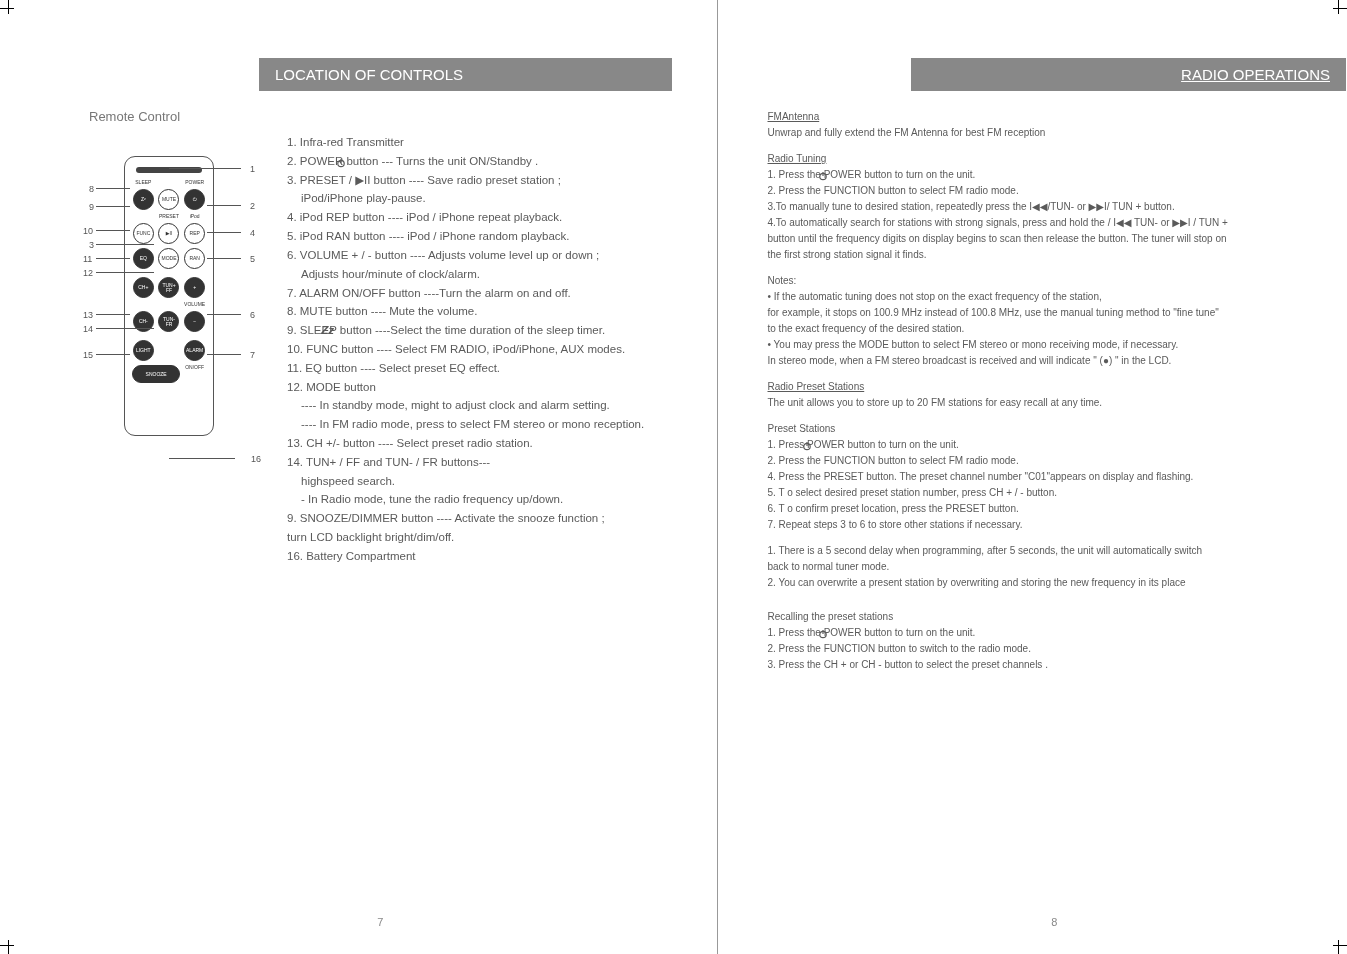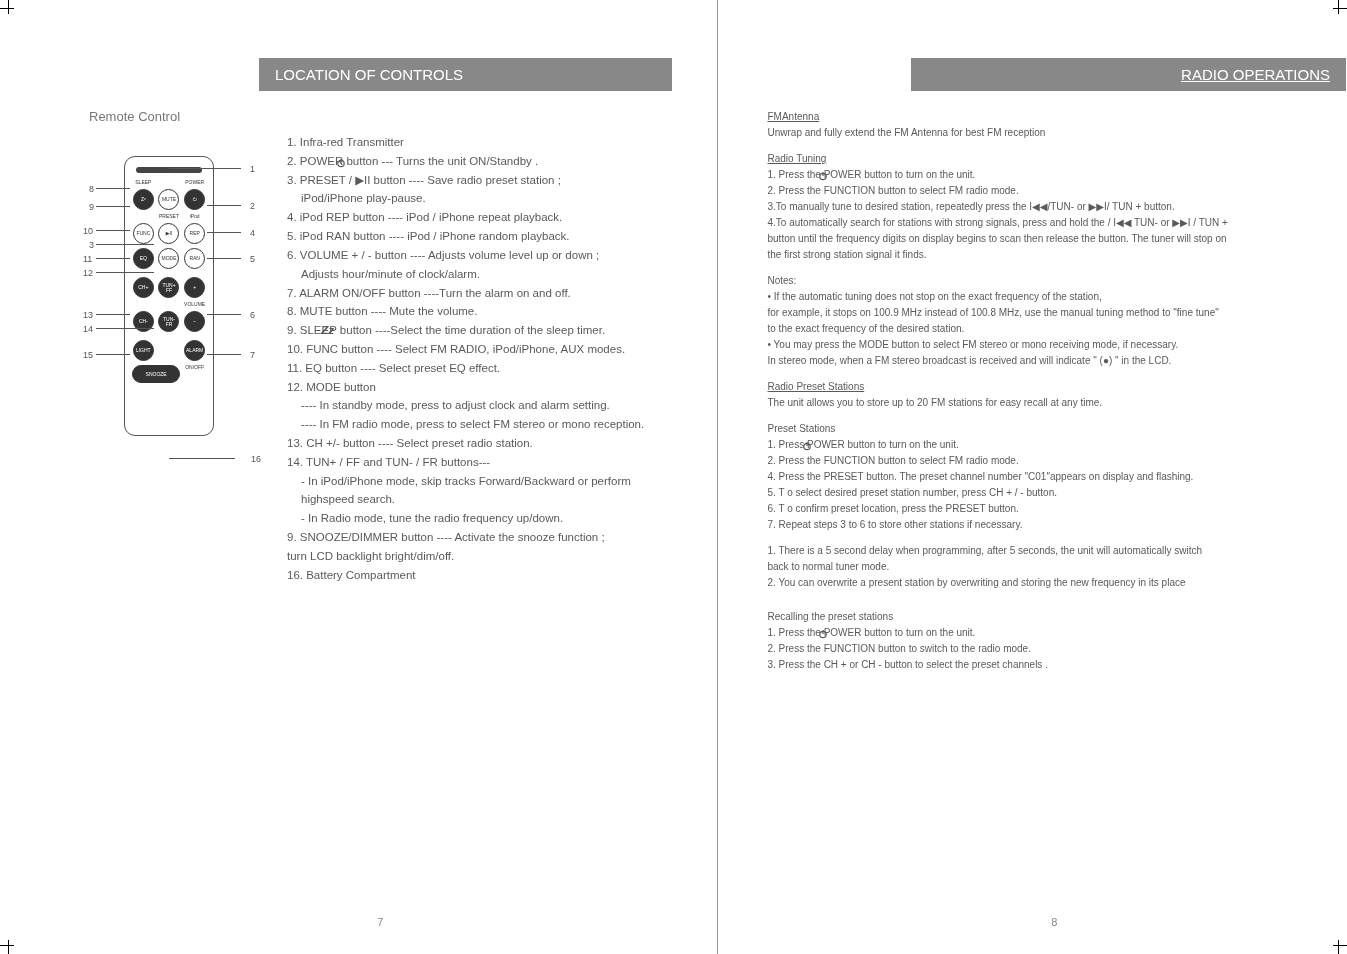--- a/index.html
+++ b/index.html
@@ -282,25 +282,24 @@
         <div class="item indent">     Adjusts hour/minute of clock/alarm.</div>
         <div class="item">7.  ALARM ON/OFF      button ----Turn the alarm on and off.</div>
         <div class="item">8.  MUTE   button ---- Mute the volume.</div>
         <div class="item">
           <span>9.  SLEEP         button  ----Select the time duration of the sleep timer.</span>
           <span style="position:relative; left:-298px; font-weight:bold; font-style:italic;padding-left:11px;">Zz</span>
         </div>
         <div class="item">10.  FUNC   button ---- Select  FM RADIO, iPod/iPhone, AUX modes.</div>
         <div class="item">11.  EQ   button ---- Select preset EQ effect.</div>
         <div class="item">12.  MODE   button</div>
-        <div class="item indent">        ---- In standby mode, press to adjust clock and alarm setting.</div>
+        <div class="item indent">        ---- In standby mode, might to adjust clock and alarm setting.</div>
         <div class="item indent">        ---- In FM radio mode, press to select FM stereo or mono reception.</div>
         <div class="item">13.   CH +/-   button ---- Select preset radio station.</div>
         <div class="item">14.  TUN+ / FF    and  TUN-  / FR   buttons---</div>
-        <div class="item indent">       - In iPod/iPhone mode, skip tracks Forward/Backward or perform</div>
         <div class="item indent">         highspeed search.</div>
         <div class="item indent">       - In Radio mode, tune the radio frequency up/down.</div>
         <div class="item">9.   SNOOZE/DIMMER     button ---- Activate the snooze function ;</div>
         <div class="item">                                               turn LCD backlight bright/dim/off.</div>
         <div class="item">16.  Battery Compartment</div>
       </div>
     </div>
 
     <div class="page-num">7</div>
   </div>

